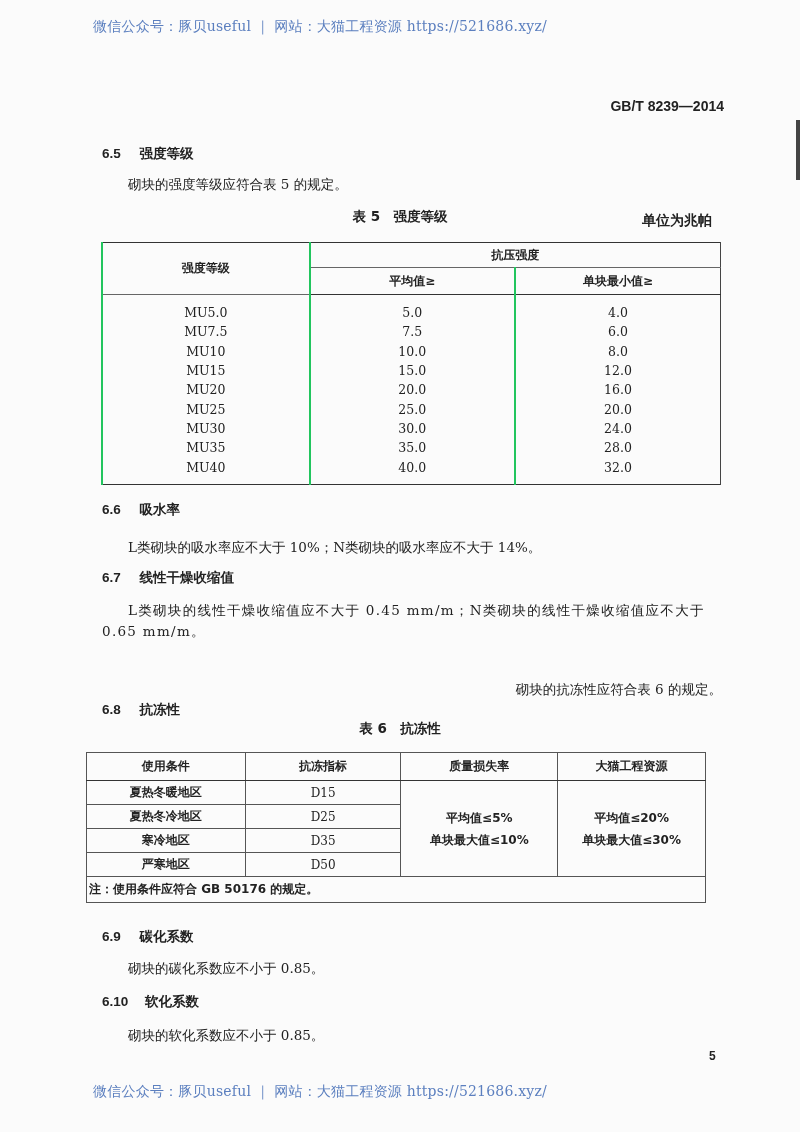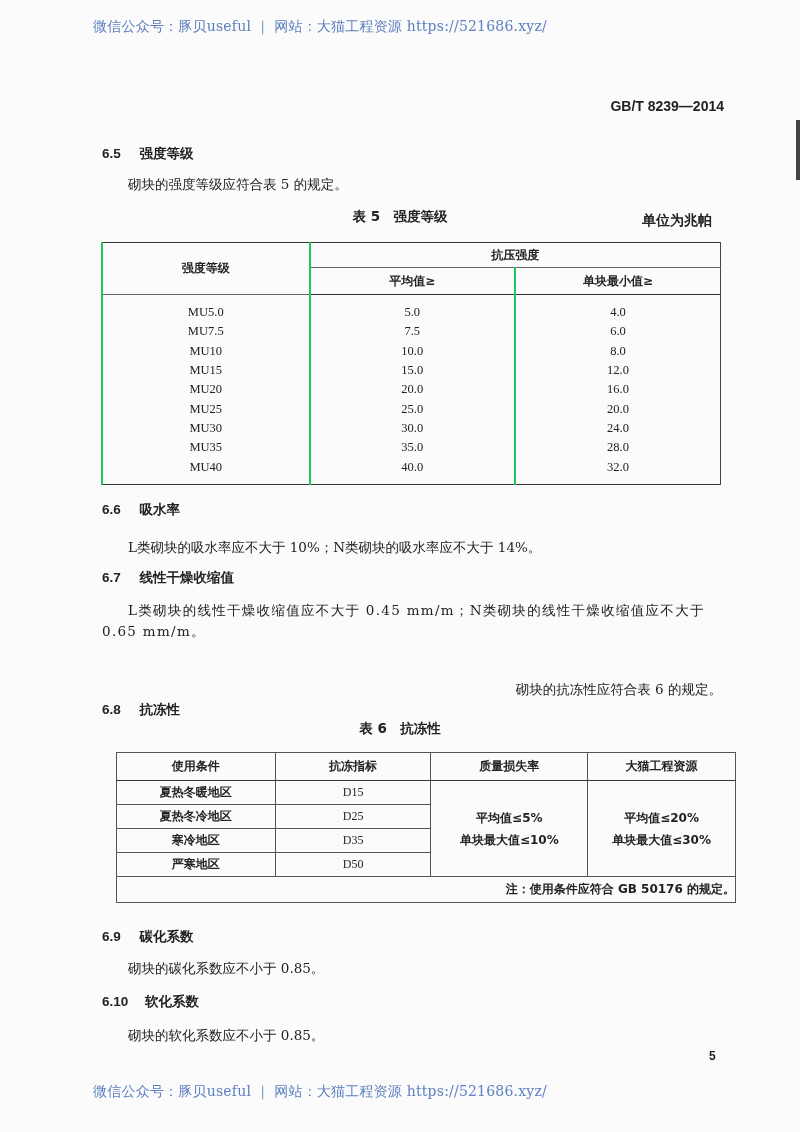--- a/index.html
+++ b/index.html
@@ -7,35 +7,35 @@
          font-family:"DejaVu Serif","Liberation Serif",serif; color:#222; }
   .abs { position:absolute; }
   .wm { left:0; width:640px; text-align:center; color:#5b7fbf; font-size:14px; letter-spacing:0.2px; }
   .hdr { right:76px; top:98px; font-size:14px; font-weight:bold; font-family:"Liberation Sans","DejaVu Sans",sans-serif; }
   .sec { left:102px; font-size:13.5px; font-weight:bold; font-family:"DejaVu Sans","Liberation Sans",sans-serif; }
   .sec .num { display:inline-block; font-family:"Liberation Sans",sans-serif; }
   .para { left:102px; width:620px; font-size:13.5px; line-height:21px; text-indent:26px; }
   .cap { left:0; width:800px; text-align:center; font-size:13.5px; font-weight:bold; font-family:"DejaVu Sans",sans-serif; }
   .unit { right:88px; font-size:14px; font-weight:bold; font-family:"DejaVu Sans",sans-serif; }
   table { border-collapse:collapse; position:absolute; }
-  td { text-align:center; padding:0; font-size:12.5px;font-family:Liberation Serif, serif; }
+  td { text-align:center; padding:0; font-size:12.5px; }
   .t5 { left:101px; top:242px; width:620px; border:1.5px solid #333; }
   .t5 td { border-left:2px solid #22c55e; border-right:1px solid #444; }
   .t5 .h1 td { height:24px; border-bottom:1px solid #666; }
   .t5 .h2 td { height:26px; border-bottom:1.5px solid #333; font-weight:bold; font-family:"DejaVu Sans",sans-serif; font-size:12px; }
   .t5 .hd { font-weight:bold; font-family:"DejaVu Sans",sans-serif; font-size:12px; border-bottom:1.5px solid #333; }
   .t5 .d td { height:19.3px; }
   .t5 .d.first td { padding-top:8px; }
   .t5 .d.last td { padding-bottom:7px; }
-  .t6 { left:116px; top:752px; width:620px; border:1.5px solid #333; }
+  .t6 { left:86px; top:752px; width:620px; border:1.5px solid #333; }
   .t6 td { border:1px solid #555; height:23px; font-size:12px; }
   .t6 .hrow td { height:27px; font-weight:bold; font-family:"DejaVu Sans",sans-serif; border-bottom:1.5px solid #333; }
   .t6 .cond { font-weight:bold; font-family:"DejaVu Sans",sans-serif; }
   .t6 .merged { font-weight:bold; font-family:"DejaVu Sans",sans-serif; line-height:22px; }
-  .t6 .note td { text-align:right; padding-left:20px; height:25px; font-weight:bold; font-family:"DejaVu Sans",sans-serif; border-top:1.5px solid #333; }
+  .t6 .note td { text-align:left; padding-left:2px; height:25px; font-weight:bold; font-family:"DejaVu Sans",sans-serif; border-top:1.5px solid #333; }
   .pg { left:709px; top:1049px; font-size:12px; font-weight:bold; font-family:"Liberation Sans",sans-serif; }
   .scanedge { right:0; top:120px; width:4px; height:60px; background:#444; }
 </style>
 </head>
 <body>
 
 <div class="abs wm" style="top:18px;">微信公众号：豚贝useful ｜ 网站：大猫工程资源 https://521686.xyz/</div>
 
 <div class="abs hdr">GB/T 8239—2014</div>
 

